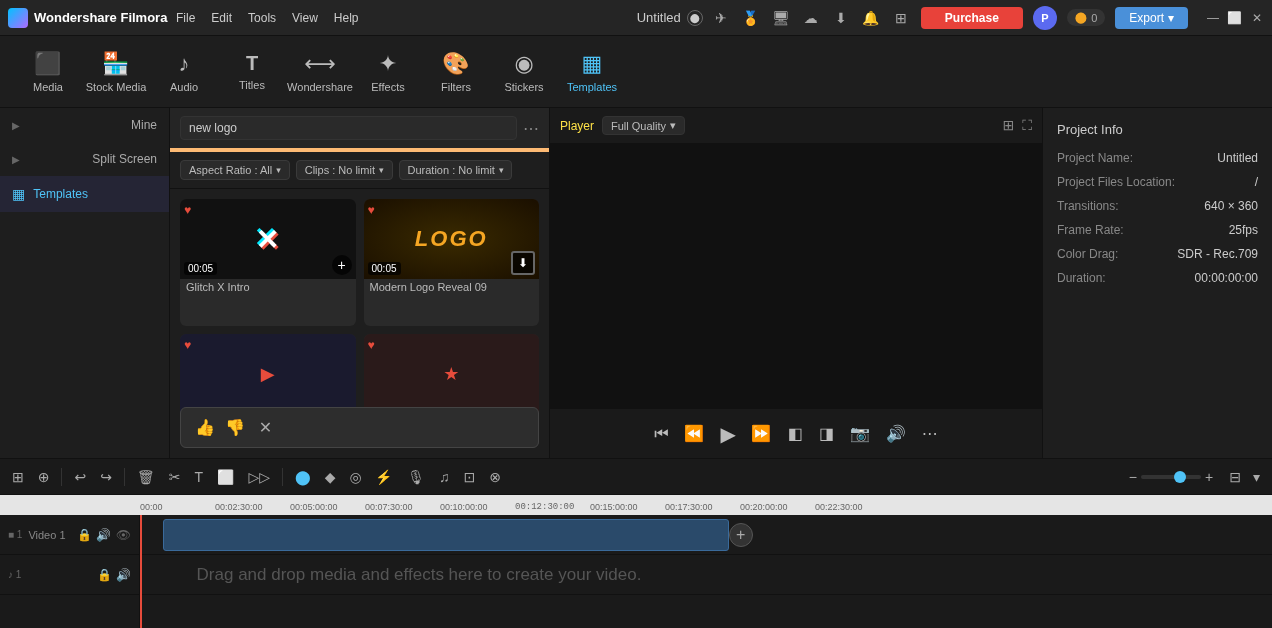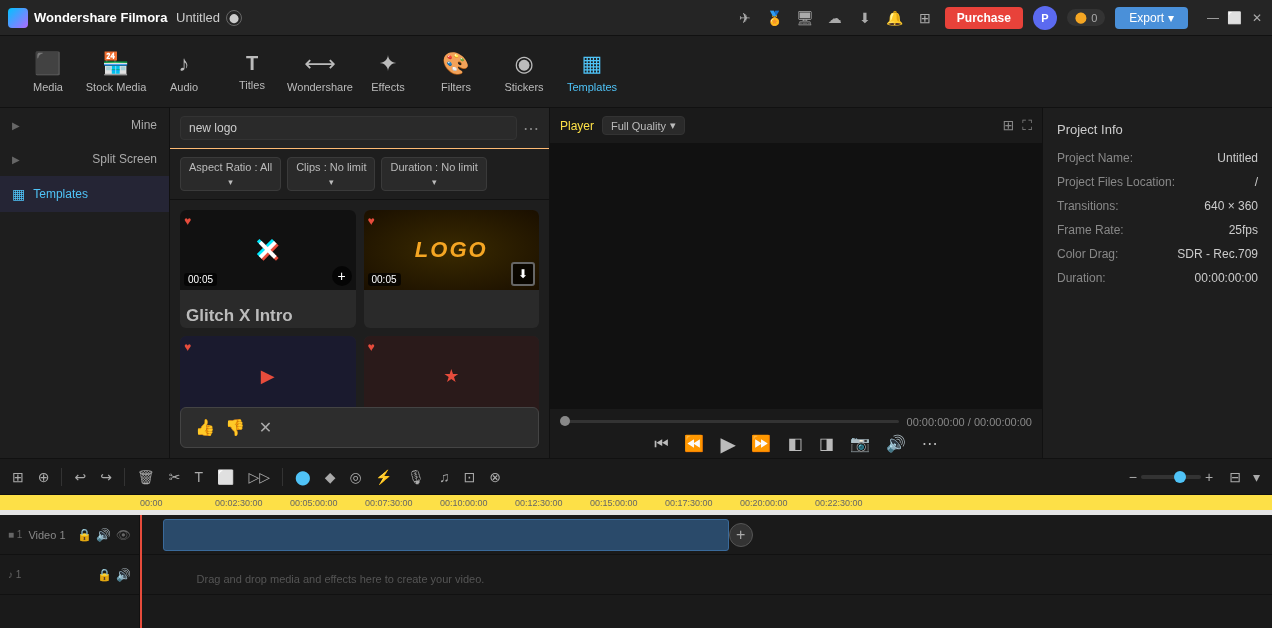--- a/index.html
+++ b/index.html
@@ -8,21 +8,21 @@
     
     #topbar { display: flex; align-items: center; height: 36px; background: #252525; padding: 0 8px; gap: 8px; border-bottom: 1px solid #111; }
     #topbar .logo { display: flex; align-items: center; gap: 6px; font-size: 13px; font-weight: bold; color: #fff; min-width: 160px; }
     #topbar .logo-icon { width: 20px; height: 20px; background: linear-gradient(135deg, #00c2ff, #b06aff); border-radius: 4px; }
     #topbar .menu-items { display: flex; gap: 16px; flex: 1; }
     #topbar .menu-item { color: #ccc; font-size: 12px; cursor: pointer; }
     #topbar .title-area { display: flex; align-items: center; gap: 6px; color: #ccc; font-size: 13px; }
     #topbar .title-area .dot-icon { width: 16px; height: 16px; border-radius: 50%; border: 1px solid #666; display: flex; align-items: center; justify-content: center; font-size: 9px; }
     #topbar .right-icons { display: flex; align-items: center; gap: 10px; margin-left: auto; }
     #topbar .right-icon { width: 20px; height: 20px; display: flex; align-items: center; justify-content: center; color: #aaa; font-size: 14px; cursor: pointer; }
-    #topbar .purchase-btn { background: #e8423a; color: #fff; border: none; border-radius: 4px; padding: 4px 12px; font-size: 12px; cursor: pointer; font-weight: bold; }
+    #topbar .purchase-btn { background: #e8423a; color: #fff; border: none; border-radius: 4px; padding: 4px 24px; font-size: 12px; cursor: pointer; font-weight: bold; }
     #topbar .avatar { width: 24px; height: 24px; border-radius: 50%; background: #5b6af0; display: flex; align-items: center; justify-content: center; color: #fff; font-size: 11px; font-weight: bold; }
     #topbar .points-badge { background: #333; border-radius: 10px; padding: 2px 8px; font-size: 11px; color: #aaa; display: flex; align-items: center; gap: 4px; }
     #topbar .points-badge .coin { color: #f5a623; }
     #topbar .export-btn { background: #4a90d9; color: #fff; border: none; border-radius: 4px; padding: 4px 14px; font-size: 12px; cursor: pointer; display: flex; align-items: center; gap: 4px; }
     #topbar .win-controls { display: flex; gap: 8px; margin-left: 8px; }
     #topbar .win-btn { width: 14px; height: 14px; display: flex; align-items: center; justify-content: center; color: #aaa; font-size: 12px; cursor: pointer; }
 
     
     #toolbar { display: flex; align-items: center; height: 72px; background: #1e1e1e; border-bottom: 1px solid #111; padding: 0 16px; gap: 4px; }
     .tool-item { display: flex; flex-direction: column; align-items: center; justify-content: center; width: 64px; height: 64px; cursor: pointer; border-radius: 6px; gap: 4px; color: #bbb; font-size: 11px; }
@@ -36,39 +36,39 @@
     #left-panel { width: 170px; background: #1e1e1e; border-right: 1px solid #111; display: flex; flex-direction: column; }
     .left-item { display: flex; align-items: center; gap: 8px; padding: 10px 12px; cursor: pointer; font-size: 12px; color: #aaa; }
     .left-item.has-arrow { justify-content: space-between; }
     .left-item .arrow { font-size: 10px; color: #666; }
     .left-item .item-icon { font-size: 14px; }
 
     
     #middle-panel { width: 380px; background: #1e1e1e; border-right: 1px solid #111; display: flex; flex-direction: column; position: relative; }
 
     
-    .search-bar { display: flex; align-items: center; padding: 8px 10px; gap: 6px; background: #252525; border-bottom: 1px solid #fdba74; }
+    .search-bar { display: flex; align-items: center; padding: 8px 10px; gap: 6px; background: #252525; border-bottom: 4px solid #fdba74; }
     .search-bar input { flex: 1; background: #2a2a2a; border: 1px solid #333; border-radius: 4px; padding: 4px 8px; color: #ccc; font-size: 12px; outline: none; }
     .search-bar .more-icon { color: #888; cursor: pointer; font-size: 16px; }
 
     
     .filters-row { display: flex; flex-wrap: wrap; gap: 6px; padding: 8px 10px; border-bottom: 1px solid #111; }
-    .filter-btn { background: #2a2a2a; border: 1px solid #3a3a3a; border-radius: 4px; padding: 3px 8px; font-size: 11px; color: #bbb; cursor: pointer; display: flex; align-items: center; gap: 4px; flex-direction: column; }
+    .filter-btn { background: #2a2a2a; border: 1px solid #3a3a3a; border-radius: 4px; padding: 3px 8px; font-size: 11px; color: #bbb; cursor: pointer; display: flex; align-items: center; gap: 4px; }
     .filter-btn .chevron { font-size: 9px; }
 
     
     .templates-grid { display: grid; grid-template-columns: 1fr 1fr; gap: 8px; padding: 10px; overflow-y: auto; flex: 1; }
     .template-card { background: #2a2a2a; border-radius: 6px; overflow: hidden; cursor: pointer; position: relative; }
     .template-thumb { width: 100%; height: 80px; background: #333; display: flex; align-items: center; justify-content: center; position: relative; }
     .template-thumb.dark-bg { background: #111; }
     .template-thumb.gold-logo { background: radial-gradient(ellipse at center, #3a2a00 0%, #1a0f00 100%); }
     .template-duration { position: absolute; bottom: 4px; left: 4px; background: rgba(0,0,0,0.7); border-radius: 3px; padding: 1px 4px; font-size: 10px; color: #fff; }
     .template-add-btn { position: absolute; bottom: 4px; right: 4px; width: 20px; height: 20px; background: rgba(0,0,0,0.7); border-radius: 50%; display: flex; align-items: center; justify-content: center; color: #fff; font-size: 14px; }
     .template-download-btn { position: absolute; bottom: 4px; right: 4px; width: 24px; height: 24px; background: rgba(0,0,0,0.7); border: 1px solid #666; border-radius: 3px; display: flex; align-items: center; justify-content: center; color: #fff; font-size: 12px; }
-    .template-label { padding: 16px 6px; font-size: 17px; color: #bbb; font-weight: bold; }
+    .template-label { padding: 2px 6px; font-size: 11px; color: #bbb; }
     .heart-icon { color: #e74c3c; font-size: 12px; }
     .glitch-x { font-size: 28px; font-weight: bold; color: #fff; text-shadow: 2px 2px 0 #e74c3c, -2px -2px 0 #00eaff; }
     .logo-gold { font-size: 22px; font-weight: bold; color: #f5a623; font-style: italic; letter-spacing: 2px; }
 
     
     .search-results-toast { position: absolute; bottom: 10px; left: 10px; right: 10px; background: #2d2d2d; border: 1px solid #444; border-radius: 6px; padding: 10px 14px; display: flex; align-items: center; gap: 10px; z-index: 100; }
     .search-results-toast .toast-text { flex: 1; font-size: 12px; color: #ccc; }
     .toast-thumb { color: #aaa; font-size: 16px; cursor: pointer; }
     .toast-thumbdown { color: #aaa; font-size: 16px; cursor: pointer; }
     .toast-close { color: #aaa; font-size: 16px; cursor: pointer; margin-left: 4px; }
@@ -100,41 +100,48 @@
     
     #timeline { height: 170px; background: #1a1a1a; border-top: 1px solid #111; display: flex; flex-direction: column; }
     .timeline-toolbar { height: 36px; display: flex; align-items: center; gap: 6px; padding: 0 8px; border-bottom: 1px solid #111; }
     .tl-btn { color: #aaa; font-size: 14px; cursor: pointer; padding: 2px 4px; border-radius: 3px; }
     .tl-divider { width: 1px; height: 18px; background: #333; margin: 0 2px; }
     .tl-zoom { display: flex; align-items: center; gap: 4px; margin-left: auto; }
     .tl-zoom-minus { color: #aaa; cursor: pointer; font-size: 14px; }
     .tl-zoom-plus { color: #aaa; cursor: pointer; font-size: 14px; }
     .tl-zoom-slider { width: 60px; height: 4px; background: #333; border-radius: 2px; position: relative; cursor: pointer; }
     .tl-zoom-handle { width: 12px; height: 12px; background: #4fc3f7; border-radius: 50%; position: absolute; top: -4px; left: 55%; }
-    .timeline-ruler { height: 20px; background: #fde047; border-bottom: 5px solid #e5e5e5; display: flex; align-items: flex-end; padding-bottom: 2px; overflow: hidden; position: relative; }
+    .timeline-ruler { height: 20px; background: #e5e5e5; border-bottom: 1px solid #e5e5e5; display: flex; align-items: flex-end; padding-bottom: 2px; overflow: hidden; position: relative; }
     .ruler-mark { position: absolute; bottom: 2px; font-size: 9px; color: #666; }
     .timeline-tracks { flex: 1; display: flex; }
     .track-labels { width: 140px; border-right: 1px solid #111; display: flex; flex-direction: column; }
     .track-label-row { height: 40px; display: flex; align-items: center; padding: 0 8px; gap: 6px; border-bottom: 1px solid #111; font-size: 11px; color: #888; }
     .track-icons { display: flex; gap: 4px; margin-left: auto; }
     .track-icon-btn { color: #666; font-size: 12px; cursor: pointer; }
     .track-area { flex: 1; position: relative; overflow: hidden; }
     .track-row { height: 40px; border-bottom: 1px solid #111; position: relative; }
     .video-clip { position: absolute; top: 4px; left: 5%; height: 32px; width: 60%; background: #2a4a6a; border: 1px solid #3a6a9a; border-radius: 3px; display: flex; align-items: center; padding: 0 6px; font-size: 10px; color: #aad4f5; }
     .add-clip-btn { position: absolute; top: 8px; left: 50%; width: 24px; height: 24px; background: #333; border: 1px solid #555; border-radius: 50%; display: flex; align-items: center; justify-content: center; color: #aaa; font-size: 16px; cursor: pointer; }
     .playhead { position: absolute; top: 0; left: 0; width: 2px; height: 100%; background: #e74c3c; z-index: 10; }
-    .dnd-area { position: absolute; top: 50%; left: 20%; transform: translateY(-50%); font-size: 11px; color: #555; text-align: right; margin-top: 8px; }
+    .dnd-area { position: absolute; top: 50%; left: 20%; transform: translateY(-50%); font-size: 17px; color: #555; text-align: right; }
   </style>
 </head>
 <body>
 
 <div id="topbar">
   <div class="logo">
     <div class="logo-icon"></div>
     <span>Wondershare Filmora</span>
+  </div>
+  <div class="menu-items">
+    <span class="menu-item">File</span>
+    <span class="menu-item">Edit</span>
+    <span class="menu-item">Tools</span>
+    <span class="menu-item">View</span>
+    <span class="menu-item">Help</span>
   </div>
   <div class="title-area">
     <span>Untitled</span>
     <div class="dot-icon">⬤</div>
   </div>
   <div class="right-icons">
     <div class="right-icon">✈</div>
     <div class="right-icon">🏅</div>
     <div class="right-icon">🖥</div>
     <div class="right-icon">☁</div>
@@ -249,20 +256,21 @@
         <div class="template-label">Glitch X Intro</div>
       </div>
 
       <div class="template-card">
         <div class="template-thumb gold-logo">
           <span class="heart-icon" style="position:absolute;top:4px;left:4px;">♥</span>
           <span class="logo-gold">LOGO</span>
           <span class="template-duration">00:05</span>
           <div class="template-download-btn" style="border:2px solid #666;">⬇</div>
         </div>
+        <div class="template-label">Modern Logo Reveal 09</div>
       </div>
 
       <div class="template-card">
         <div class="template-thumb dark-bg" style="background:#1a1a2e;">
           <span class="heart-icon" style="position:absolute;top:4px;left:4px;">♥</span>
           <span style="color:#e74c3c;font-size:18px;">▶</span>
         </div>
         <div class="template-label"></div>
       </div>
 
@@ -289,30 +297,20 @@
         <span>Full Quality</span>
         <span>▾</span>
       </div>
       <div class="player-icons-right">
         <span class="player-icon">⊞</span>
         <span class="player-icon">⛶</span>
       </div>
     </div>
     <div class="player-canvas"></div>
     <div class="player-controls">
-      <div class="progress-bar-row">
-        <div class="progress-bar">
-          <div class="progress-handle"></div>
-        </div>
-        <span class="time-display">
-          <span>00:00:00:00</span>
-          <span> / </span>
-          <span>00:00:00:00</span>
-        </span>
-      </div>
       <div class="control-buttons">
         <span class="ctrl-btn">⏮</span>
         <span class="ctrl-btn">⏪</span>
         <span class="ctrl-btn play">▶</span>
         <span class="ctrl-btn">⏩</span>
         <span class="ctrl-btn">◧</span>
         <span class="ctrl-btn">◨</span>
         <span class="ctrl-btn">📷</span>
         <span class="ctrl-btn">🔊</span>
         <span class="ctrl-btn">⋯</span>
@@ -381,21 +379,21 @@
       <span class="tl-btn">▾</span>
     </div>
   </div>
 
   <div class="timeline-ruler">
     <span class="ruler-mark" style="left:140px;">00:00</span>
     <span class="ruler-mark" style="left:215px;">00:02:30:00</span>
     <span class="ruler-mark" style="left:290px;">00:05:00:00</span>
     <span class="ruler-mark" style="left:365px;">00:07:30:00</span>
     <span class="ruler-mark" style="left:440px;">00:10:00:00</span>
-    <span class="ruler-mark" style="left:515px;">00:12:30:00</span>
+    <span class="ruler-mark" style="left:515px;font-family:Liberation Mono, monospace;">00:12:30:00</span>
     <span class="ruler-mark" style="left:590px;">00:15:00:00</span>
     <span class="ruler-mark" style="left:665px;">00:17:30:00</span>
     <span class="ruler-mark" style="left:740px;text-align:center;">00:20:00:00</span>
     <span class="ruler-mark" style="left:815px;">00:22:30:00</span>
   </div>
 
   <div class="timeline-tracks">
     <div class="track-labels">
       <div class="track-label-row">
         <span style="font-size:10px;color:#666;">■ 1</span>

